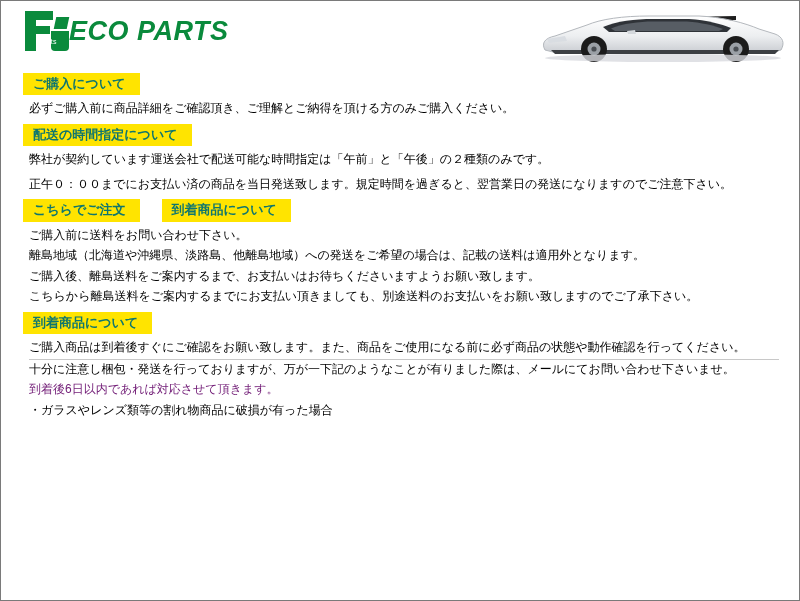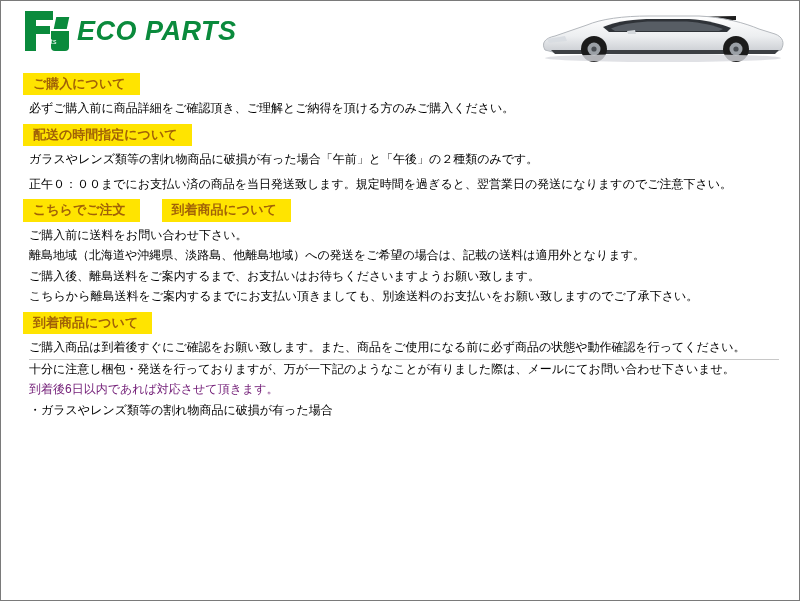--- a/index.html
+++ b/index.html
@@ -32,21 +32,20 @@
     width: 100%;
     background: #ffffff;
     overflow: hidden;
   }
   .logo-wrap {
     position: absolute;
     left: 24px;
     top: 10px;
     display: flex;
     align-items: center;
-    gap: 8px;
   }
   .logo-mark {
     position: relative;
     width: 44px;
     height: 40px;
   }
   .logo-mark .bar {
     position: absolute;
     background: #0a8a3c;
   }
@@ -75,21 +74,21 @@
     right: 8px;
     top: 2px;
     width: 260px;
     height: 62px;
   }
 
   
   .sec-head {
     display: inline-block;
     background: #ffe400;
-    color: #a16207;
+    color: #0f766e;
     font-weight: bold;
     font-size: 13px;
     padding: 3px 14px 3px 10px;
     margin: 0 0 4px 22px;
     line-height: 1.25;
   }
   .sec-head.first { margin-top: 6px; }
 
   .body-block {
     margin: 0 0 6px 0;
@@ -157,21 +156,21 @@
 
       <path d="M96 28 L104 27 L105 31 L97 31 Z" fill="#d4d8dc"></path>
 
       <ellipse cx="132" cy="55" rx="118" ry="4" fill="#d8dade" opacity="0.8"></ellipse>
     </svg>
   </div>
 
   <div id="sections-root"><div class="sec-head first">ご購入について</div><div class="body-block">
         <p>必ずご購入前に商品詳細をご確認頂き、ご理解とご納得を頂ける方のみご購入ください。</p>
       </div><div class="sec-head">配送の時間指定について</div><div class="body-block">
-        <p>ガラスやレンズ類等の割れ物商品に破損が有った場合「午前」と「午後」の２種類のみです。</p>
+        <p>弊社が契約しています運送会社で配送可能な時間指定は「午前」と「午後」の２種類のみです。</p>
       </div><div class="body-block">
         <p>正午０：００までにお支払い済の商品を当日発送致します。規定時間を過ぎると、翌営業日の発送になりますのでご注意下さい。</p>
       </div><div class="sec-head">こちらでご注文</div><div class="sec-head">到着商品について</div><div class="body-block">
         <p>ご購入前に送料をお問い合わせ下さい。</p>
         <p>離島地域（北海道や沖縄県、淡路島、他離島地域）への発送をご希望の場合は、記載の送料は適用外となります。</p>
         <p>ご購入後、離島送料をご案内するまで、お支払いはお待ちくださいますようお願い致します。</p>
         <p>こちらから離島送料をご案内するまでにお支払い頂きましても、別途送料のお支払いをお願い致しますのでご了承下さい。</p>
       </div><div class="sec-head">到着商品について</div><div class="body-block">
         <p>ご購入商品は到着後すぐにご確認をお願い致します。また、商品をご使用になる前に必ず商品の状態や動作確認を行ってください。</p>
         <hr class="hr-line">

